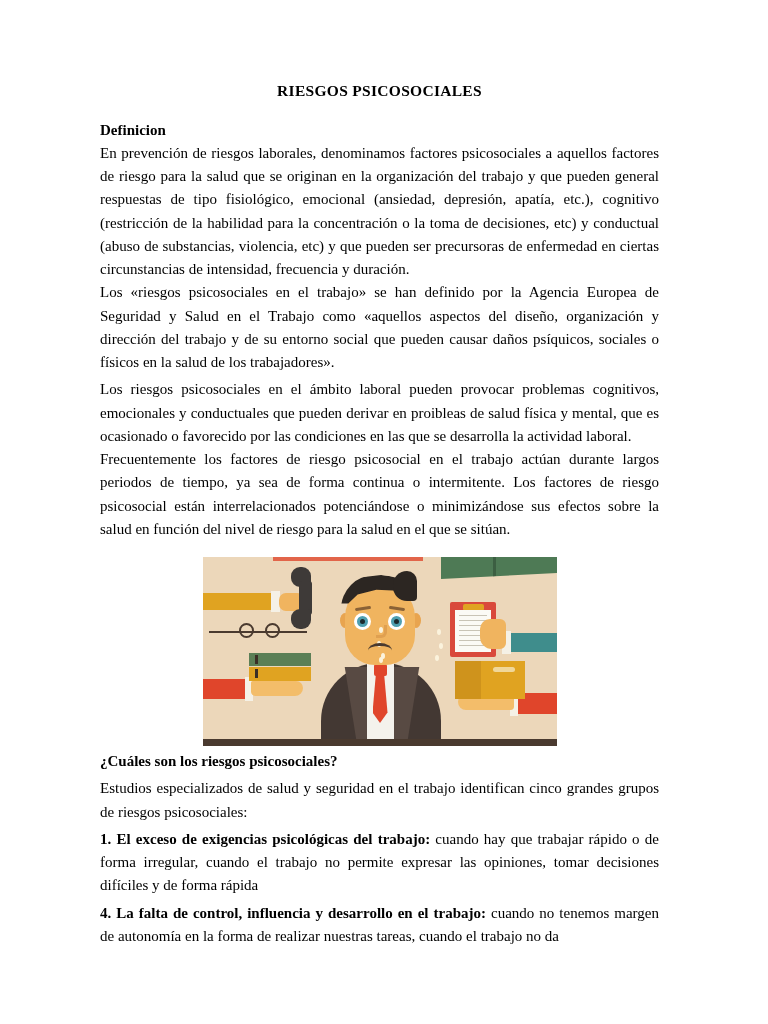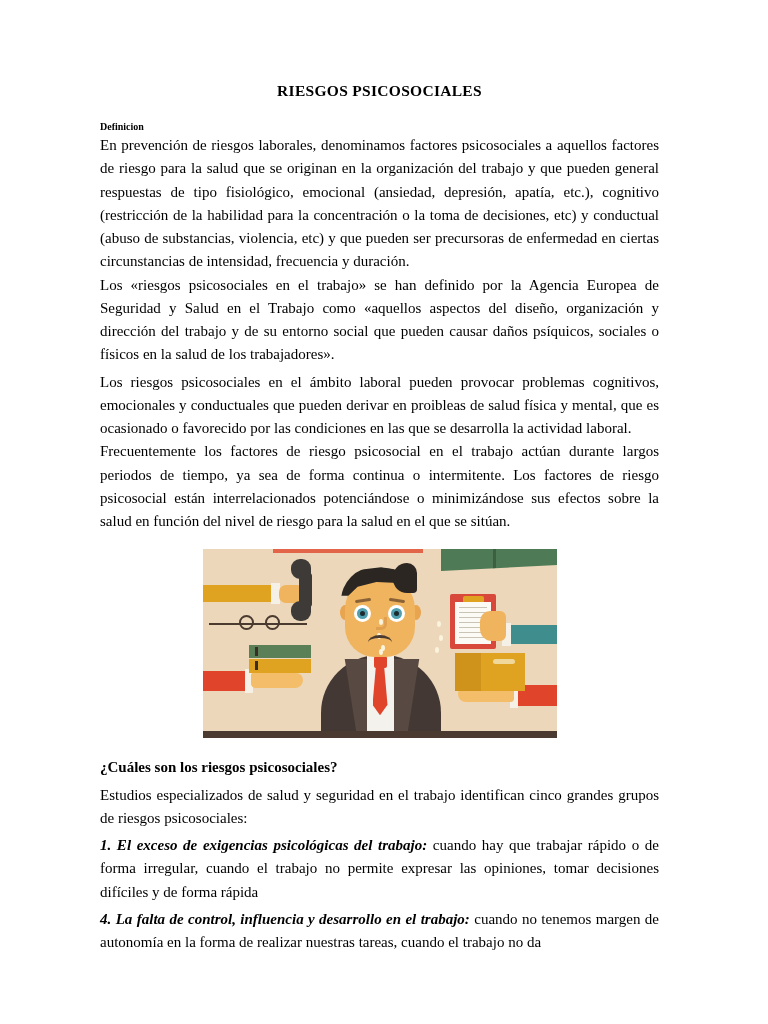--- a/index.html
+++ b/index.html
@@ -30,21 +30,21 @@
   .doc-title {
     text-align: center;
     font-weight: bold;
     font-size: 15.5px;
     letter-spacing: 0.3px;
     margin: 0 0 18px 0;
     line-height: 1.2;
   }
   .section-label {
     font-weight: bold;
-    font-size: 10px;
+    font-size: 15px;
     margin: 0;
     line-height: 1.55;
   }
   p.body-par {
     margin: 0;
     font-size: 15px;
     line-height: 1.55;
     text-align: justify;
     text-justify: inter-word;
     hyphens: none;
@@ -53,21 +53,20 @@
     margin-top: 4px;
   }
   .q-heading {
     font-weight: bold;
     font-size: 15px;
     line-height: 1.55;
     margin: 0;
   }
   .lead-in {
     font-weight: bold;
-    font-style: italic;
   }
 
   
   .figure-wrap {
     margin: 16px 0 0 0;
     display: flex;
     justify-content: center;
   }
   .illus {
     position: relative;
@@ -647,21 +646,21 @@
           </div>
           <div class="nose"></div>
           <div class="mouth"></div>
           <div class="sweat s7"></div>
         </div>
 
         <div class="floor"></div>
       </div>
     </div>
 
-    <p class="q-heading" style="margin-top:18px">¿Cuáles son los riesgos psicosociales?</p>
+    <p class="q-heading" style="margin-top:4px">¿Cuáles son los riesgos psicosociales?</p>
 
     <p class="body-par gap-before">Estudios especializados de salud y seguridad en el trabajo identifican cinco grandes grupos de riesgos psicosociales:</p>
 
     <p class="body-par gap-before"><span class="lead-in">1. El exceso de exigencias psicológicas del trabajo:</span><span> cuando hay que trabajar rápido o de forma irregular, cuando el trabajo no permite expresar las opiniones, tomar decisiones difíciles y de forma rápida</span></p>
 
     <p class="body-par gap-before"><span class="lead-in">4. La falta de control, influencia y desarrollo en el trabajo:</span><span> cuando no tenemos margen de autonomía en la forma de realizar nuestras tareas, cuando el trabajo no da</span></p>
 
   </div>
 </div>
 

